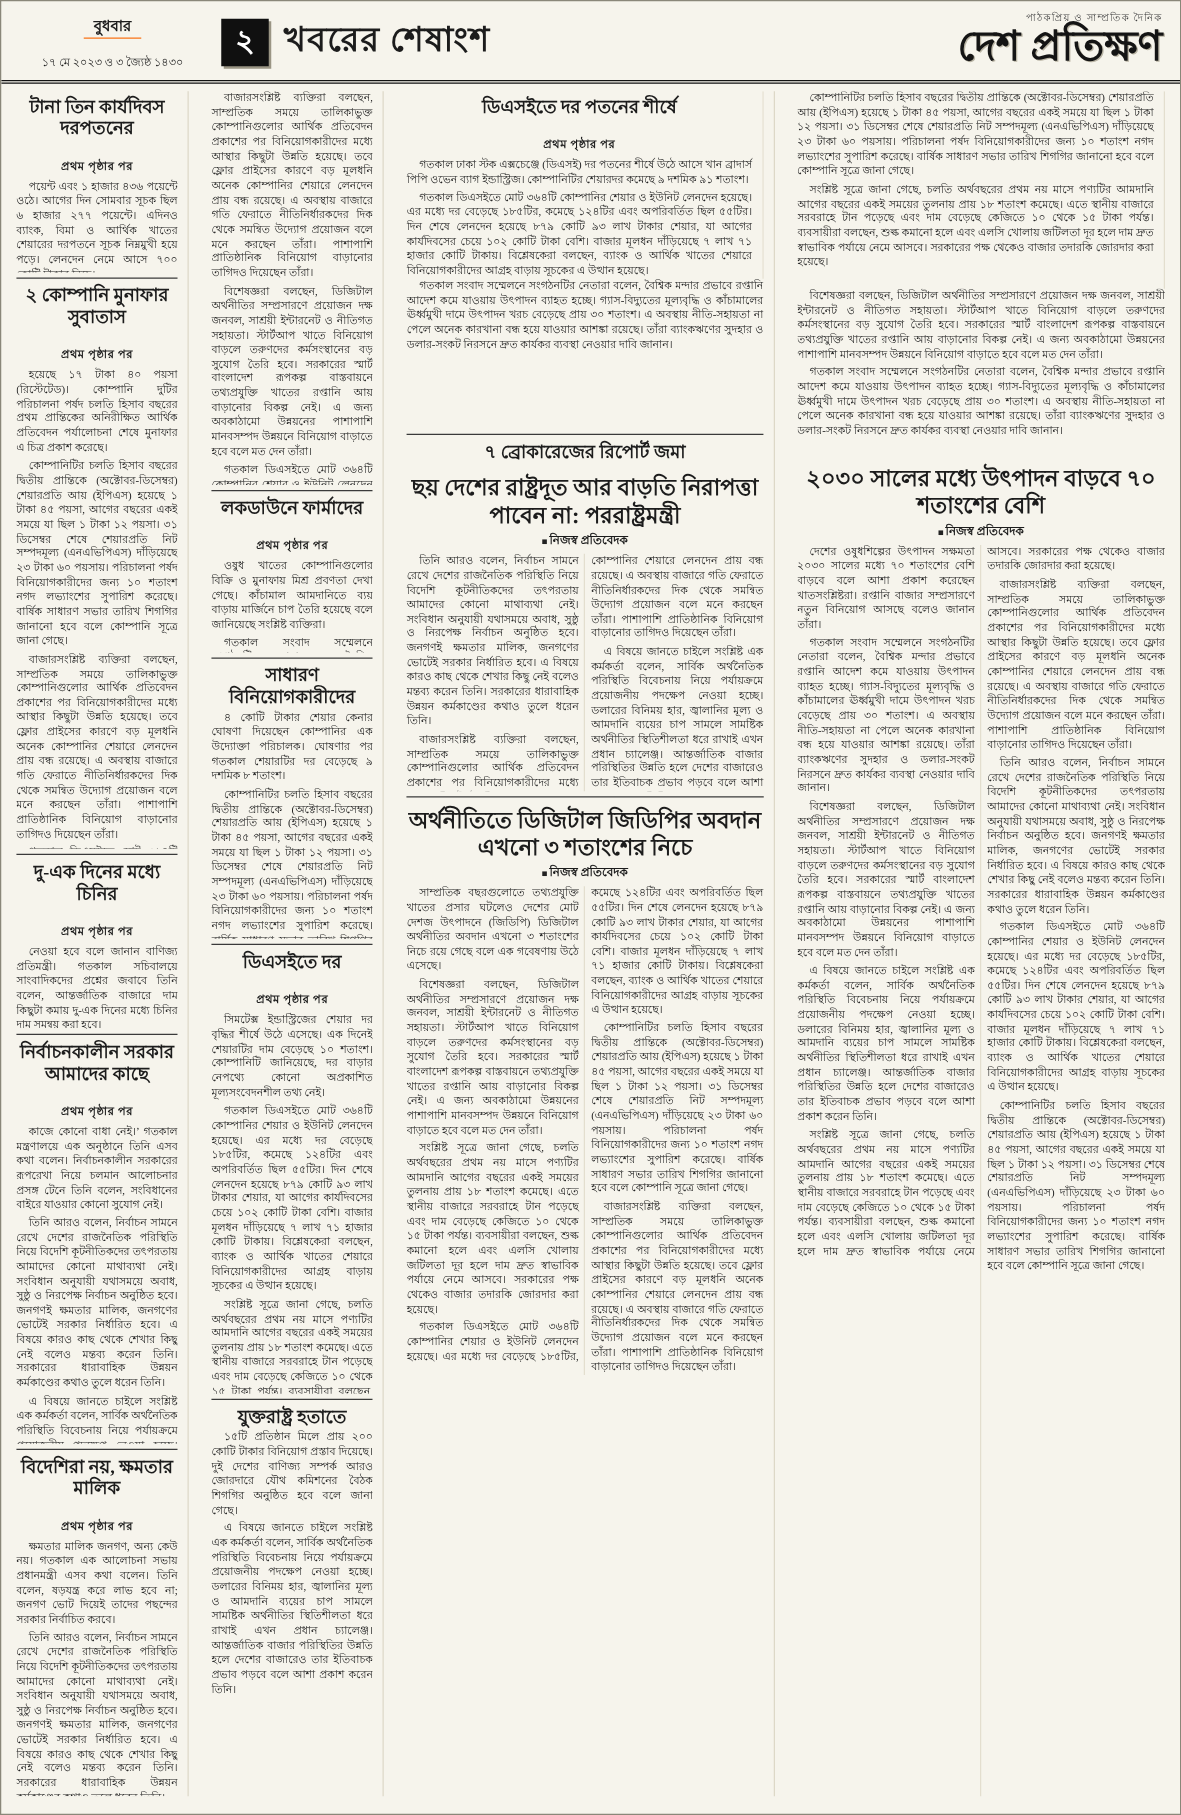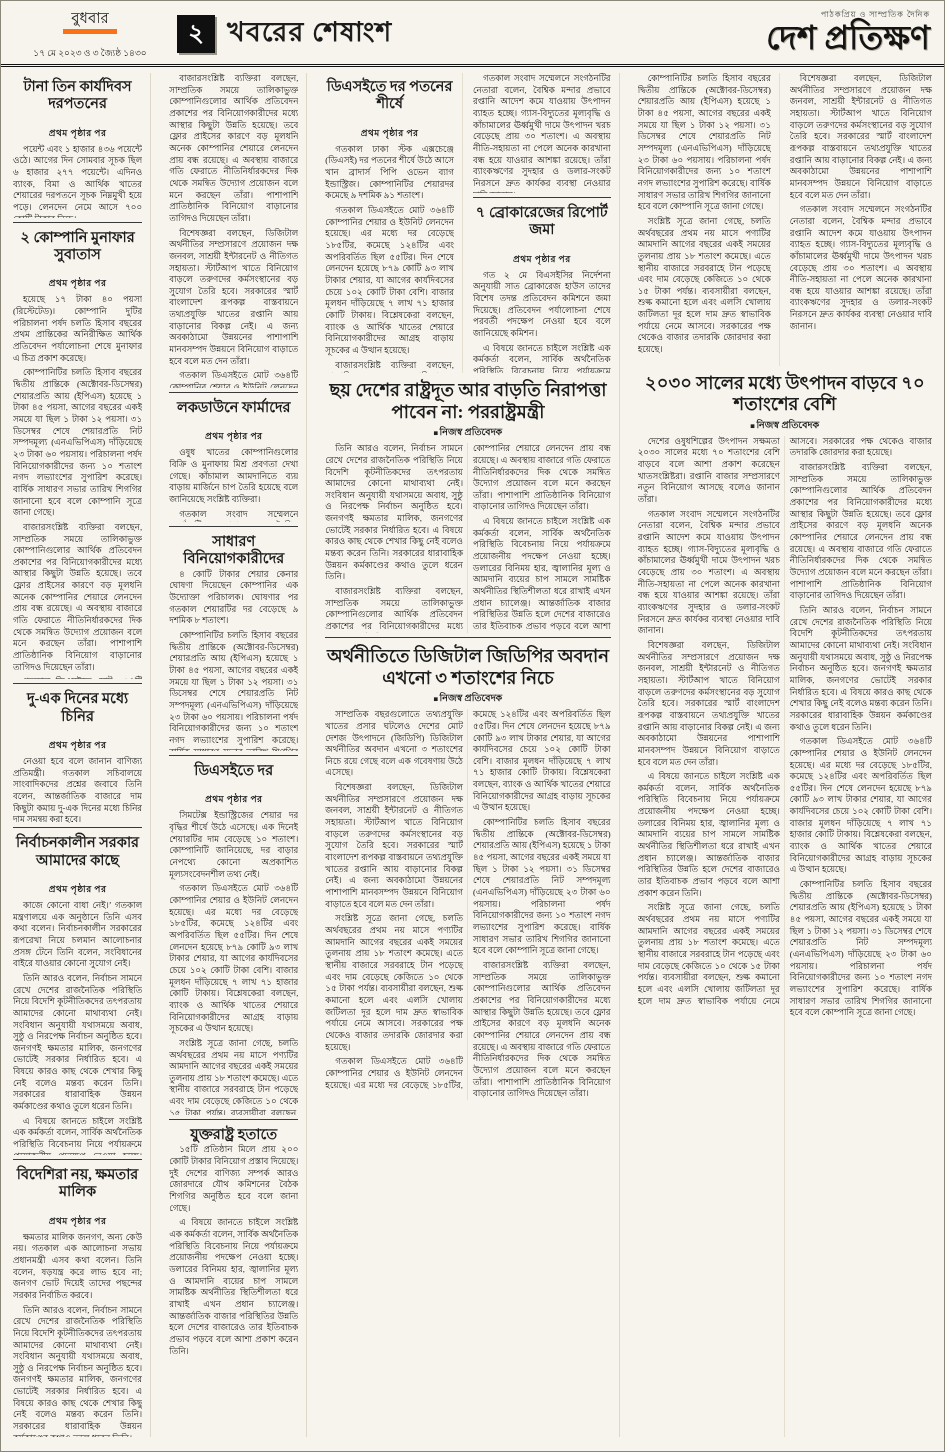--- a/index.html
+++ b/index.html
@@ -9,42 +9,42 @@
     width: 945px; height: 1452px; margin: 0 auto; position: relative;
     background: #f6f4ec; color:#1c1c1c; border:1px solid #8a8779; overflow:hidden;
   }
   
   .masthead {
     display:flex; align-items:center; gap:12px;
     padding: 8px 14px 6px 14px; height:66px;
     border-bottom: 3px double #111;
   }
   .dateblock { width:150px; text-align:center; line-height:1.25; }
-  .dateblock .weekday { font-weight:normal; font-size:15px; border-bottom:5px solid #f97316; display:inline-block; padding:0 8px 1px; }
+  .dateblock .weekday { font-weight:bold; font-size:12px; border-bottom:1px solid #f97316; display:inline-block; padding:0 8px 1px; }
   .dateblock .dateline { font-size:9px; margin-top:14px; }
   .pagenum-box {
     width:38px; height:38px; background:#101010; color:#fff;
     display:flex; align-items:center; justify-content:center;
     font-size:24px; font-weight:bold; flex:0 0 auto;
     box-shadow: 2px 2px 0 #9a9584;
   }
   .section-title { font-size:27px; font-weight:bold; letter-spacing:1px; white-space:nowrap; }
   .mast-spacer { flex:1; }
   .brand { text-align:right; line-height:1.1;font-family:Liberation Serif, serif; }
   .brand .tagline { font-size:8px; color:#444; letter-spacing:1px; }
   .brand .papername { font-size:33px; font-weight:bold; color:#141414; text-shadow:1px 1px 0 #b9b4a4; }
   
   .content {
     display:grid; grid-template-columns: repeat(6, 1fr); gap: 0 18px;
     padding: 6px 12px 8px 12px; height: 1378px; overflow:hidden;
   }
   .col { display:flex; flex-direction:column; overflow:hidden; border-right:1px solid #ddd8c7; padding-right:8px; }
   .wrap34 { grid-column: 3 / 5; display:flex; flex-direction:column; overflow:hidden; border-right:1px solid #ddd8c7; padding-right:8px; }
   .wrap56 { grid-column: 5 / 7; display:flex; flex-direction:column; overflow:hidden; }
-  .tworow { display:grid; grid-template-columns:1fr 1fr; gap:0 10px; overflow:hidden; }
+  .tworow { display:grid; grid-template-columns:1fr; gap:0 10px; overflow:hidden; }
   .tworow > div { overflow:hidden; border-right:1px solid #e3dece; padding-right:8px; }
   .tworow > div:last-child { border-right:none; padding-right:0; }
   
   .art { overflow:hidden; padding-top:3px; }
   .art + .art, .cont + .art { border-top:1px solid #3a3a3a; margin-top:4px; padding-top:4px; }
   .art-h { font-size:14.5px; font-weight:bold; text-align:center; line-height:1.2; padding:2px 0 1px; }
   .art-h.big { font-size:18px; padding:4px 0 2px; }
   .kicker { font-size:9px; font-weight:bold; text-align:center; letter-spacing:.5px; padding-bottom:3px;margin-top:12px; }
   .byline { font-size:9.5px; font-weight:bold; text-align:center; padding-bottom:3px; }
   .byline::before { content:"◼ "; font-size:7px; color:#222; }

